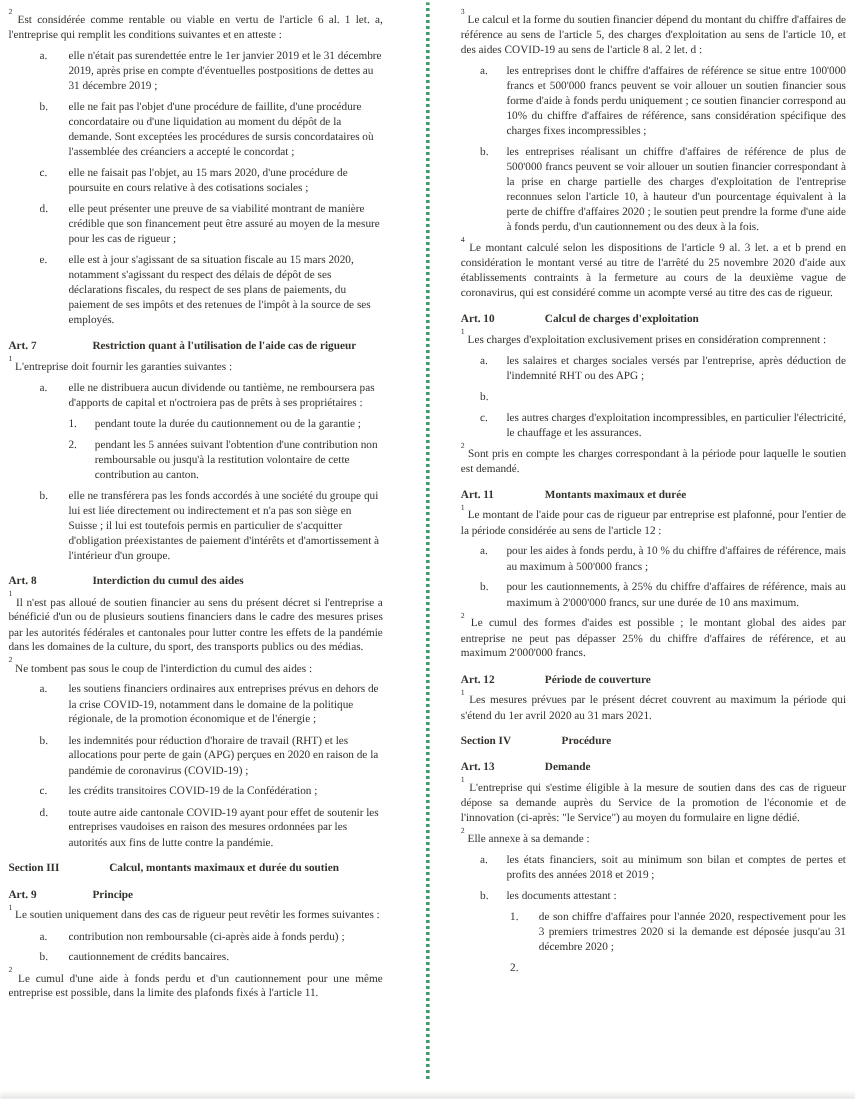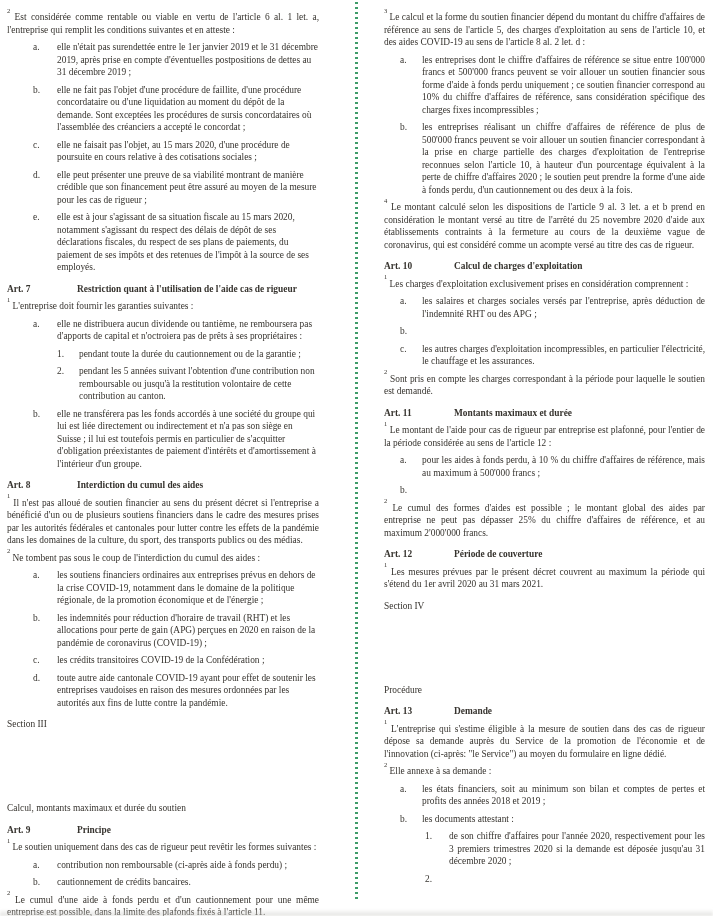--- a/index.html
+++ b/index.html
@@ -22,21 +22,21 @@
   }
   .bottom-artifact{
     position:absolute;left:0;right:0;bottom:0;height:7px;
     background:linear-gradient(to bottom, rgba(210,210,206,0), rgba(205,205,200,0.55));
     filter:blur(1px);
   }
   p.para{margin:5px 0;text-align:justify;}
   sup{font-size:6.5px;line-height:0;position:relative;top:-3px;}
   .heading{display:flex;font-weight:bold;margin:9px 0 5px;}
   .heading .h-label{flex:0 0 70px;}
-  .heading.section{font-weight:normal;flex-direction:column;}
+  .heading.section{font-weight:bold;}
   .heading.section .h-label{flex:0 0 84px;}
   .item{display:flex;margin:5px 0;}
   .item .item-text{flex:1;}
   .col-l .item .marker{flex:0 0 24px;margin-left:26px;}
   .col-l .item.sub .marker{flex:0 0 22px;margin-left:50px;}
   .col-l .item-text{text-align:left;}
   .col-r .item .marker{flex:0 0 22px;margin-left:16px;}
   .col-r .item.sub .marker{flex:0 0 24px;margin-left:41px;}
   .col-r .item-text{text-align:justify;}
 </style>
@@ -161,20 +161,21 @@
         <span class="h-label">Art. 11</span>
         <span class="h-title">Montants maximaux et durée</span>
       </div>
       <p class="para"><sup>1</sup> <span>Le montant de l'aide pour cas de rigueur par entreprise est plafonné, pour l'entier de la période considérée au sens de l'article 12 :</span></p>
       <div class="item">
         <span class="marker">a.</span>
         <div class="item-text">pour les aides à fonds perdu, à 10 % du chiffre d'affaires de référence, mais au maximum à 500'000 francs ;</div>
       </div>
       <div class="item">
         <span class="marker">b.</span>
+        <div class="item-text">pour les cautionnements, à 25% du chiffre d'affaires de référence, mais au maximum à 2'000'000 francs, sur une durée de 10 ans maximum.</div>
       </div>
       <p class="para"><sup>2</sup> <span>Le cumul des formes d'aides est possible ; le montant global des aides par entreprise ne peut pas dépasser 25% du chiffre d'affaires de référence, et au maximum 2'000'000 francs.</span></p>
       <div class="heading">
         <span class="h-label">Art. 12</span>
         <span class="h-title">Période de couverture</span>
       </div>
       <p class="para"><sup>1</sup> <span>Les mesures prévues par le présent décret couvrent au maximum la période qui s'étend du 1er avril 2020 au 31 mars 2021.</span></p>
       <div class="heading section">
         <span class="h-label">Section IV</span>
         <span class="h-title">Procédure</span>

